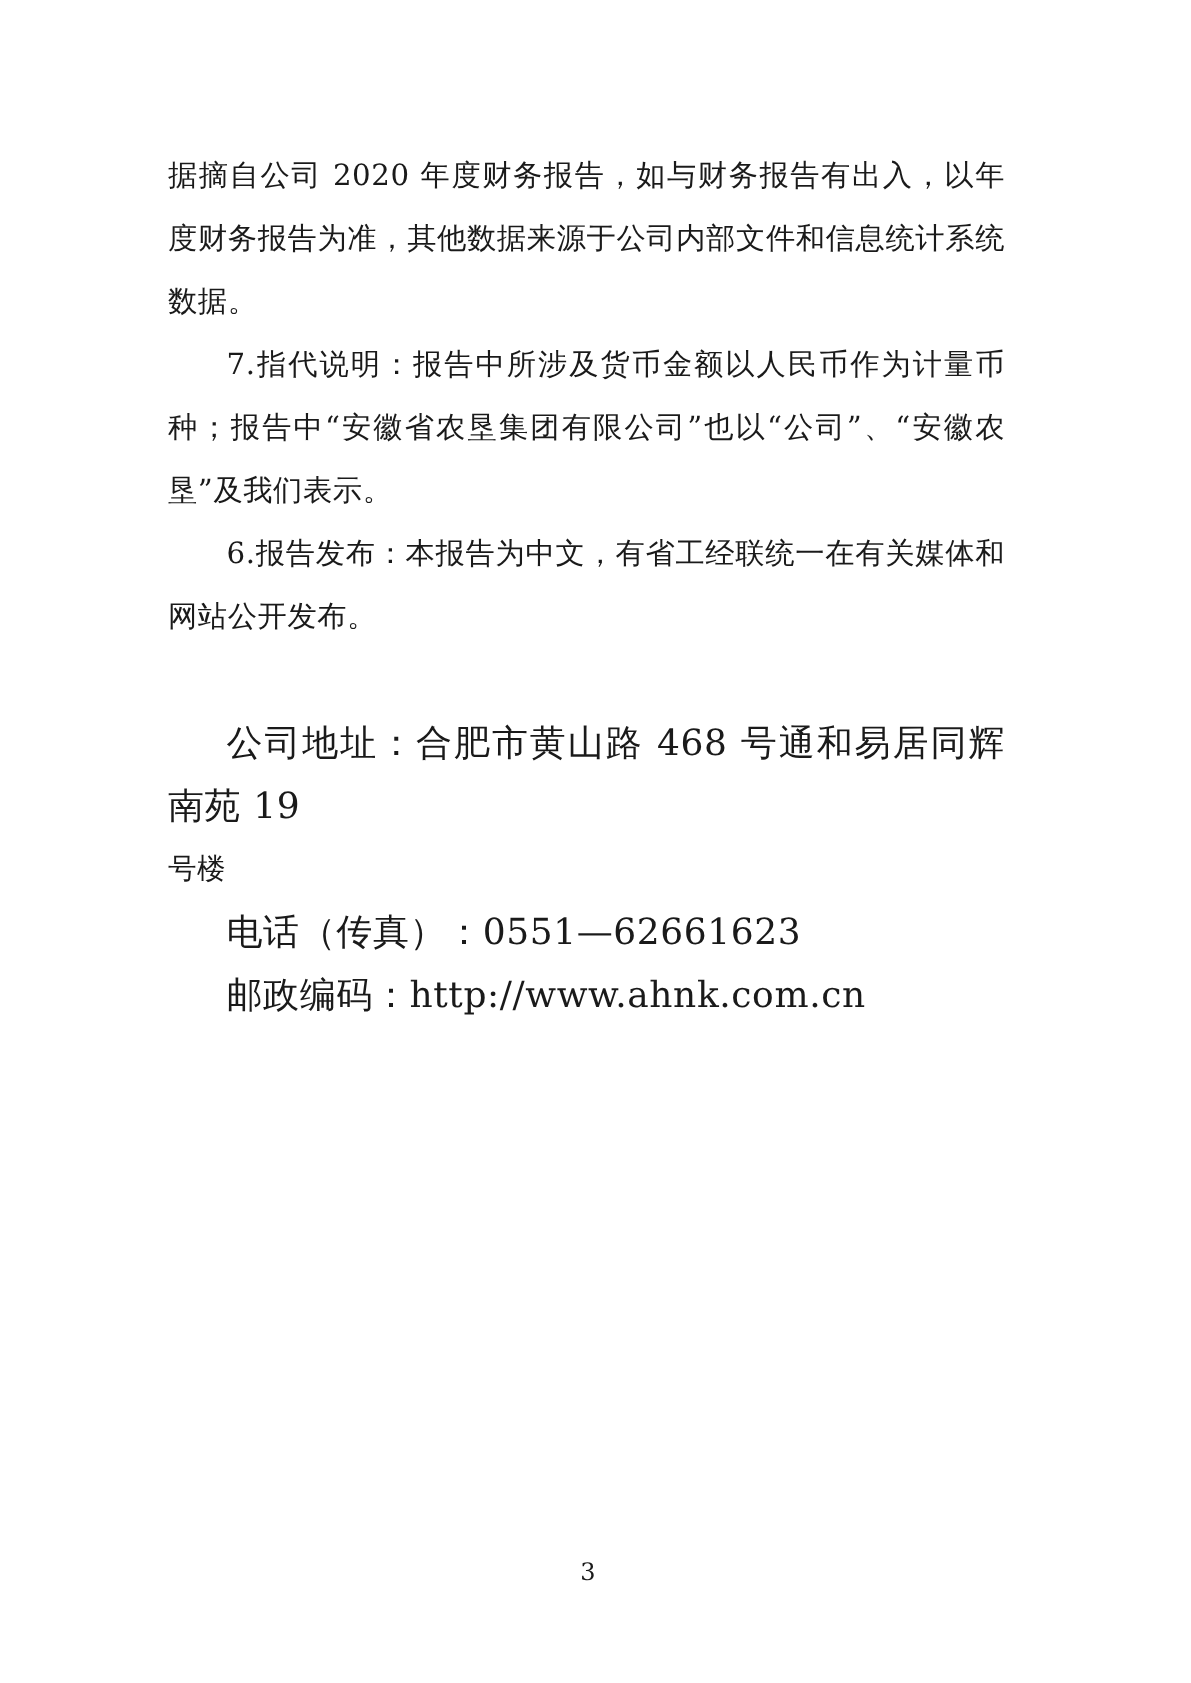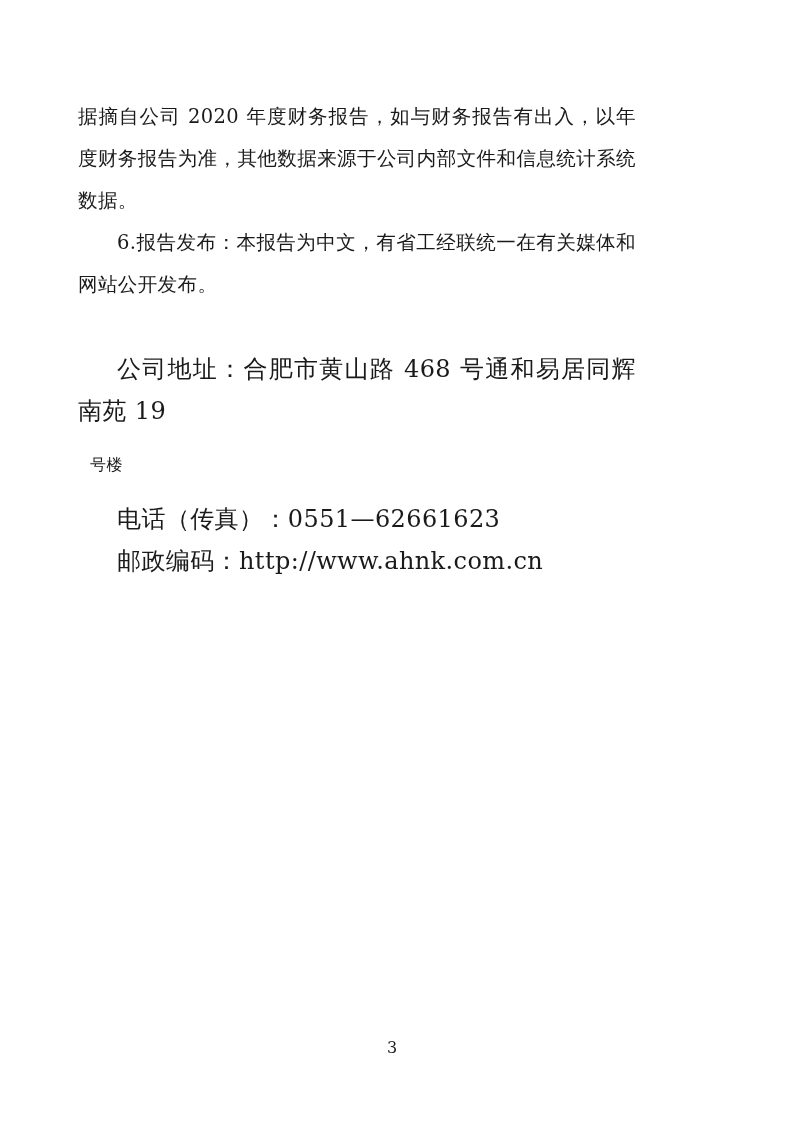--- a/index.html
+++ b/index.html
@@ -15,21 +15,21 @@
     color: #1a1a1a;
     overflow: hidden;
   }
   .page {
     position: absolute;
     top: 0;
     left: 0;
     width: 784px;
     height: 1122px;
     box-sizing: border-box;
-    padding: 96px 118px 60px 78px;
+    padding: 96px 118px 60px 112px;
   }
   .content {
     width: 558px;
   }
   .para {
     font-size: 19.5px;
     line-height: 42px;
     text-align: justify;
     text-justify: inter-ideograph;
     letter-spacing: 0.4px;
@@ -46,24 +46,24 @@
     font-size: 24px;
     line-height: 42px;
     text-align: justify;
     text-justify: inter-ideograph;
     letter-spacing: 0.4px;
     margin: 0;
     text-indent: 39px;
     white-space: pre-wrap;
   }
   .addr-cont {
-    font-size: 16px;
+    font-size: 19px;
     line-height: 42px;
     letter-spacing: 0.4px;
-    margin: 12px;
+    margin: 0;
     text-indent: 0;
   }
   .page-number {
     position: absolute;
     left: 0;
     right: 0;
     top: 1038px;
     text-align: center;
     font-size: 16px;
     font-family: "DejaVu Serif", "Liberation Serif", serif;
@@ -71,20 +71,21 @@
   }
 </style>
 </head>
 <body>
 
 <div class="page">
   <div class="content">
 
     <p class="para">据摘自公司 2020 年度财务报告，如与财务报告有出入，以年度财务报告为准，其他数据来源于公司内部文件和信息统计系统数据。</p>
 
+    <p class="para indent">7.指代说明：报告中所涉及货币金额以人民币作为计量币种；报告中“安徽省农垦集团有限公司”也以“公司”、“安徽农垦”及我们表示。</p>
 
     <p class="para indent">6.报告发布：本报告为中文，有省工经联统一在有关媒体和网站公开发布。</p>
 
     <div class="gap-block"></div>
 
     <p class="addr-line">公司地址：合肥市黄山路 468 号通和易居同辉南苑 19</p>
 
     <p class="addr-line addr-cont">号楼</p>
 
 

